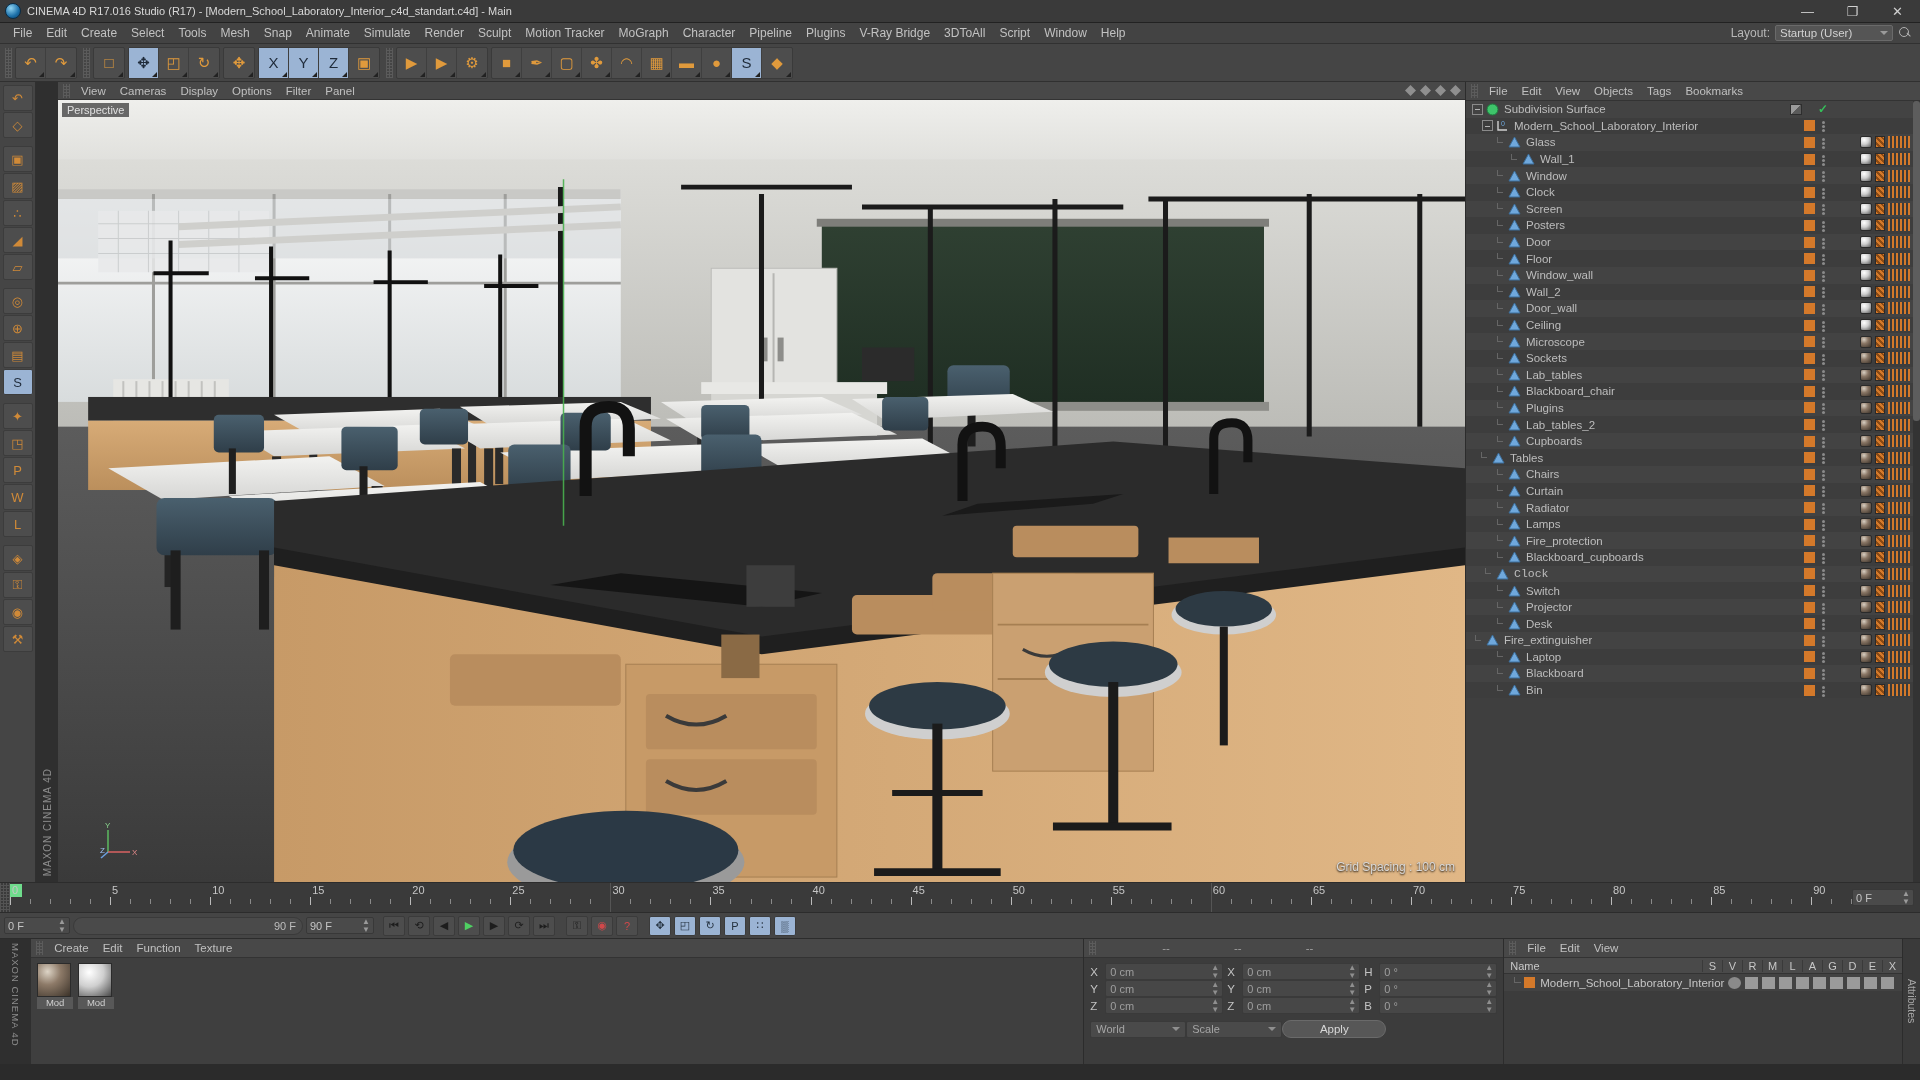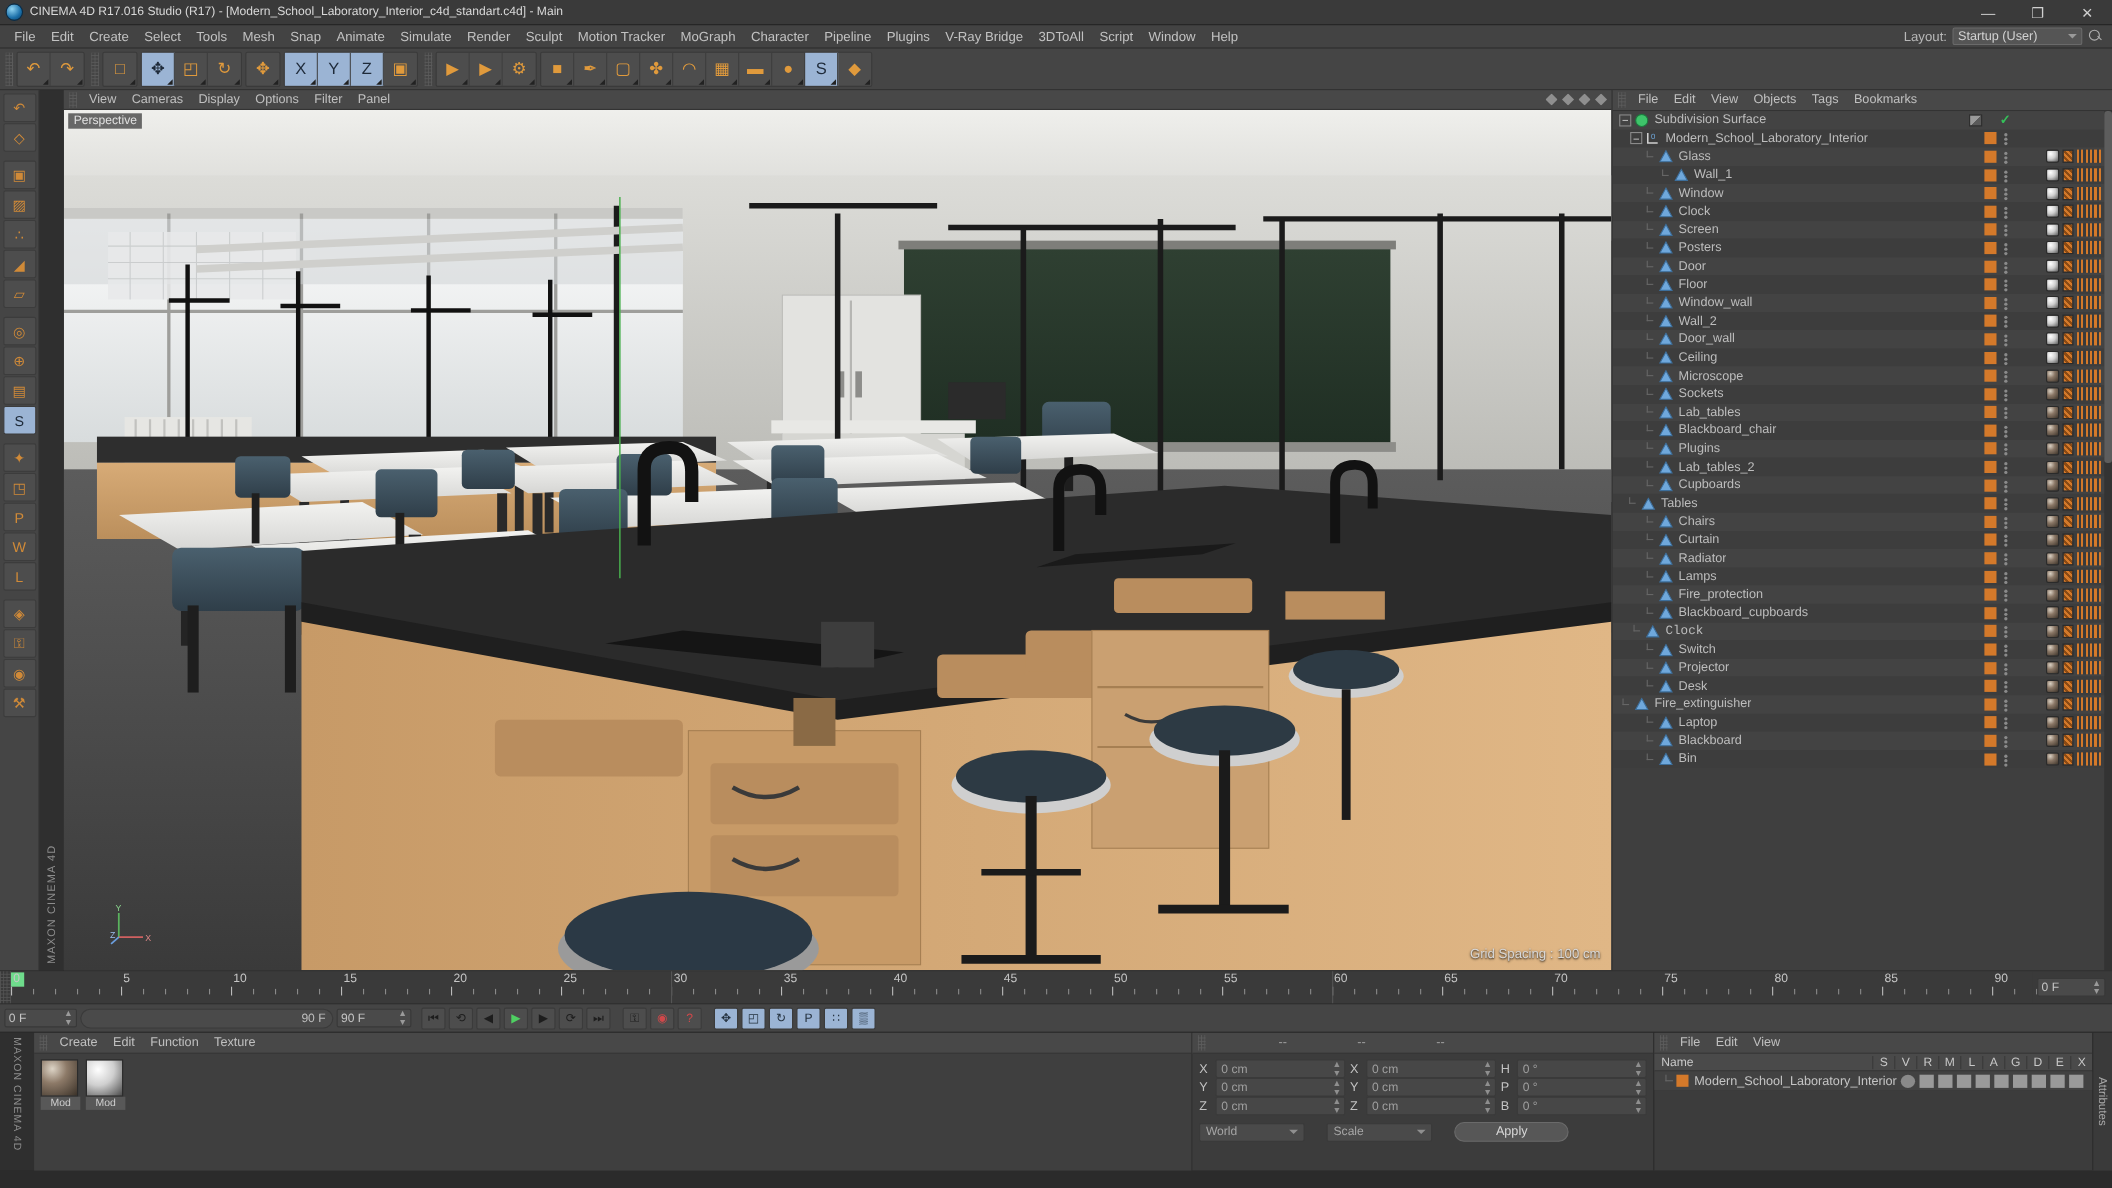--- a/index.html
+++ b/index.html
@@ -193,21 +193,21 @@
   #coordpanel{ flex:1; background:#3c3c3c; display:flex; flex-direction:column;}
   #coordhead{ height:19px; background:#484848; display:flex; align-items:center;
     padding-left:4px; border-bottom:1px solid #333; font-size:11.5px; color:#a0a0a0; gap:64px;}
   #coordbody{ flex:1; padding:5px 6px; display:flex; flex-direction:column; gap:3px;}
   .crow{ display:flex; align-items:center; gap:4px;}
   .crow .ax{ width:11px; font-size:11.5px; color:#c3c3c3;}
   .cfld{ width:118px;height:17px;background:#474747;border:1px solid #3a3a3a;
     border-radius:2px; display:flex;align-items:center;padding:0 4px;font-size:11px;
     color:#9f9f9f; position:relative;}
   .cfld .spin{position:absolute;right:3px;font-size:8px;color:#8f8f8f;line-height:8px;}
-  .cbtnrow{ display:flex; align-items:center; gap:20px; margin-top:3px;}
+  .cbtnrow{ display:flex; align-items:center; gap:0; margin-top:3px;}
   .csel{ width:96px;height:17px;background:#4a4a4a;border:1px solid #3a3a3a;border-radius:2px;
     display:flex;align-items:center;padding:0 5px;font-size:11px;color:#a5a5a5;position:relative;}
   .csel .arrow{position:absolute;right:5px;width:0;height:0;border-left:4px solid transparent;
     border-right:4px solid transparent;border-top:4px solid #8f8f8f;}
   #applybtn{ width:104px;height:18px;background:#575757;border:1px solid #6a6a6a;
     border-radius:9px; display:flex;align-items:center;justify-content:center;
     font-size:11.5px; color:#d8d8d8;}
   #bottombrand{ width:34px; background:#2f2f2f; display:flex;align-items:flex-start;
     justify-content:center; padding-top:4px;}
   #bottombrand span{ writing-mode:vertical-rl; font-size:9.5px; color:#8d8d8d; letter-spacing:1px;}

